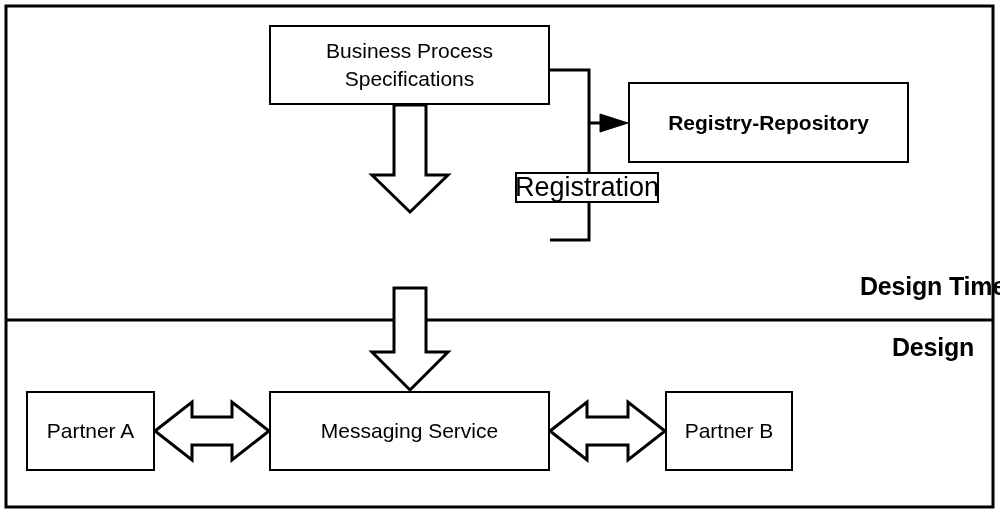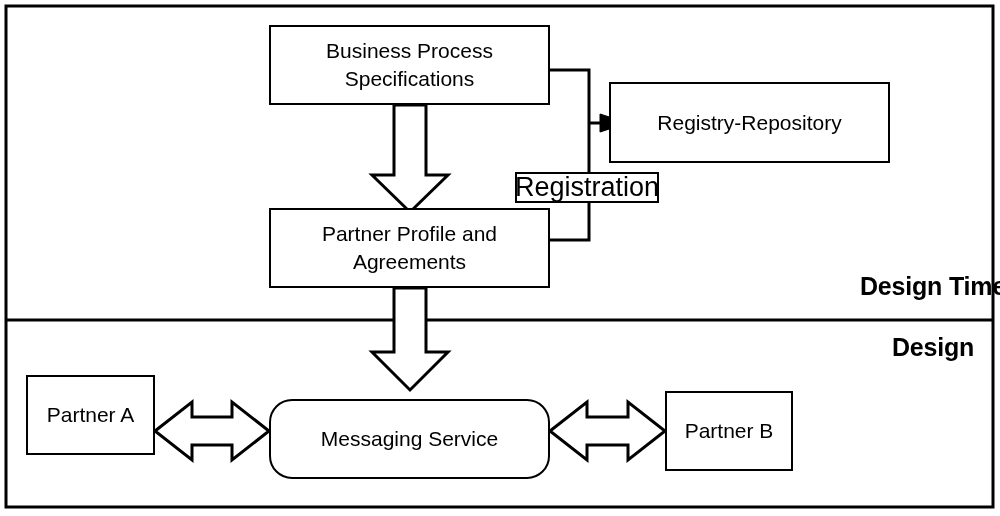--- a/index.html
+++ b/index.html
@@ -91,34 +91,30 @@
 
     <polygon points="550,431 587,402 587,417 628,417 628,402 665,431 628,460 628,445 587,445 587,460" fill="#ffffff" stroke="#000000" stroke-width="3"></polygon>
 
   </svg>
 
   <div class="node-box" style="left:269px; top:25px; width:281px; height:80px;">
     <span class="label-text">Business Process
 Specifications</span>
   </div>
 
-  <div class="node-box" style="left:609px; top:82px; width:281px; height:81px;">
+  <div class="node-box" style="left:628px; top:82px; width:281px; height:81px;font-weight:bold;">
     <span class="label-text">Registry-Repository</span>
   </div>
 
-  <div class="node-box" style="left:269px; top:208px; width:281px; height:80px;">
-    <span class="label-text">Partner Profile and
-Agreements</span>
-  </div>
 
-  <div class="node-box" style="left:269px; top:399px; width:281px; height:80px;border-radius:23px;">
+  <div class="node-box" style="left:269px; top:391px; width:281px; height:80px;">
     <span class="label-text">Messaging Service</span>
   </div>
 
-  <div class="node-box" style="left:26px; top:375px; width:129px; height:80px;">
+  <div class="node-box" style="left:26px; top:391px; width:129px; height:80px;">
     <span class="label-text">Partner A</span>
   </div>
 
   <div class="node-box" style="left:665px; top:391px; width:128px; height:80px;">
     <span class="label-text">Partner B</span>
   </div>
 
   <div class="edge-label" style="left:515px; top:172px; width:144px; height:31px;">
     <span>Registration</span>
   </div>

